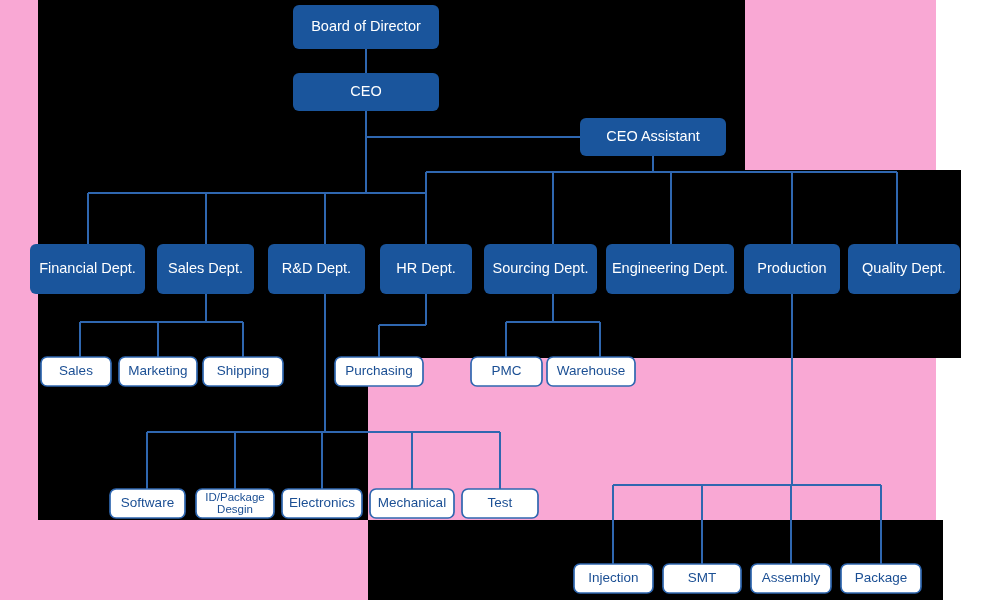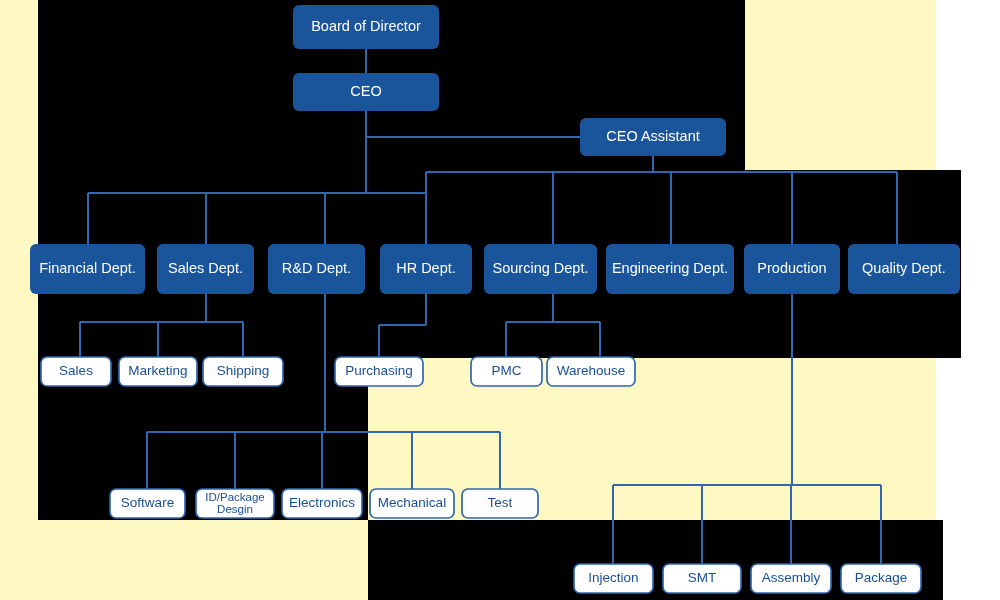--- a/index.html
+++ b/index.html
@@ -8,21 +8,21 @@
     background: #ffffff;
     width: 1000px;
     height: 600px;
     overflow: hidden;
     font-family: "Liberation Sans", sans-serif;
   }
   #stage {
     position: relative;
     width: 936px;
     height: 600px;
-    background: #fef9c3;
+    background: #f9a8d4;
   }
   #chart-svg {
     position: absolute;
     left: 0;
     top: 0;
     width: 1000px;
     height: 600px;
   }
   .panel-rect { fill: #000000; }
   .conn {

